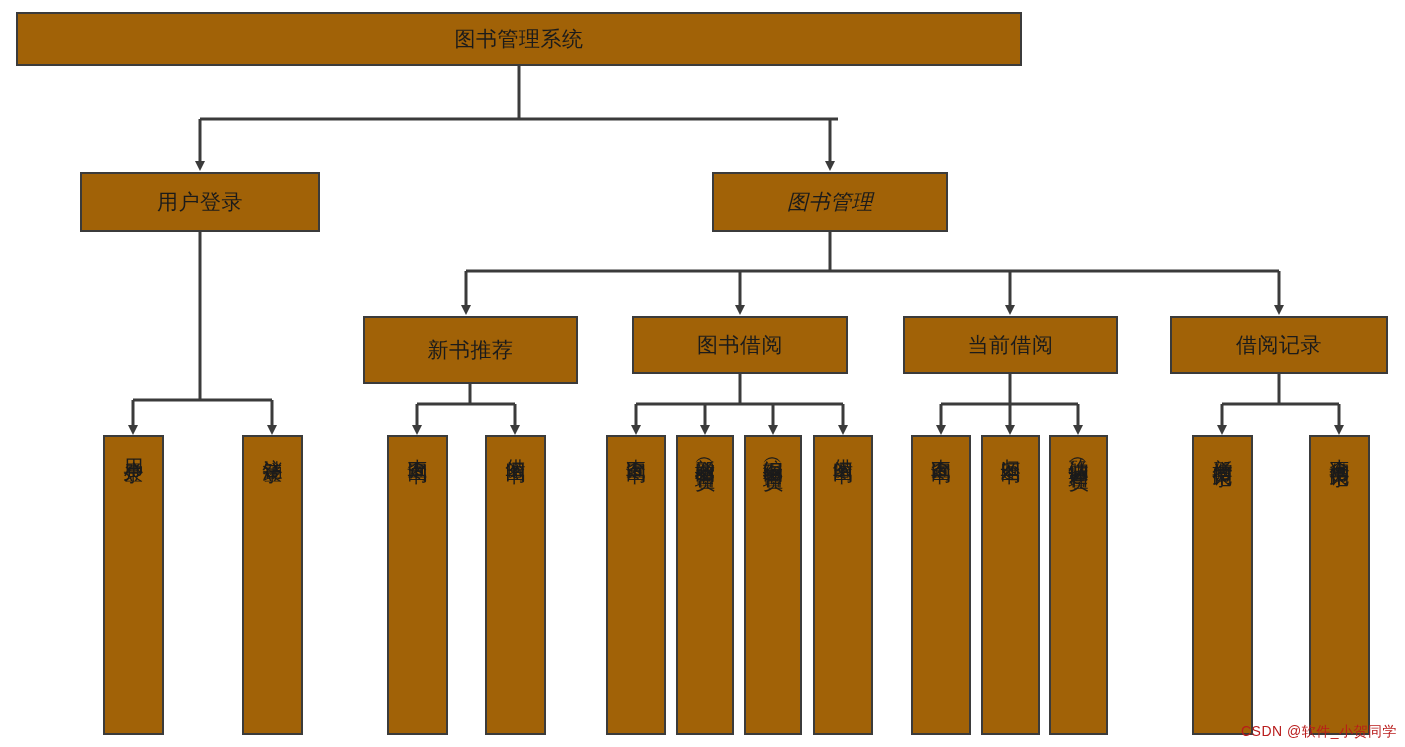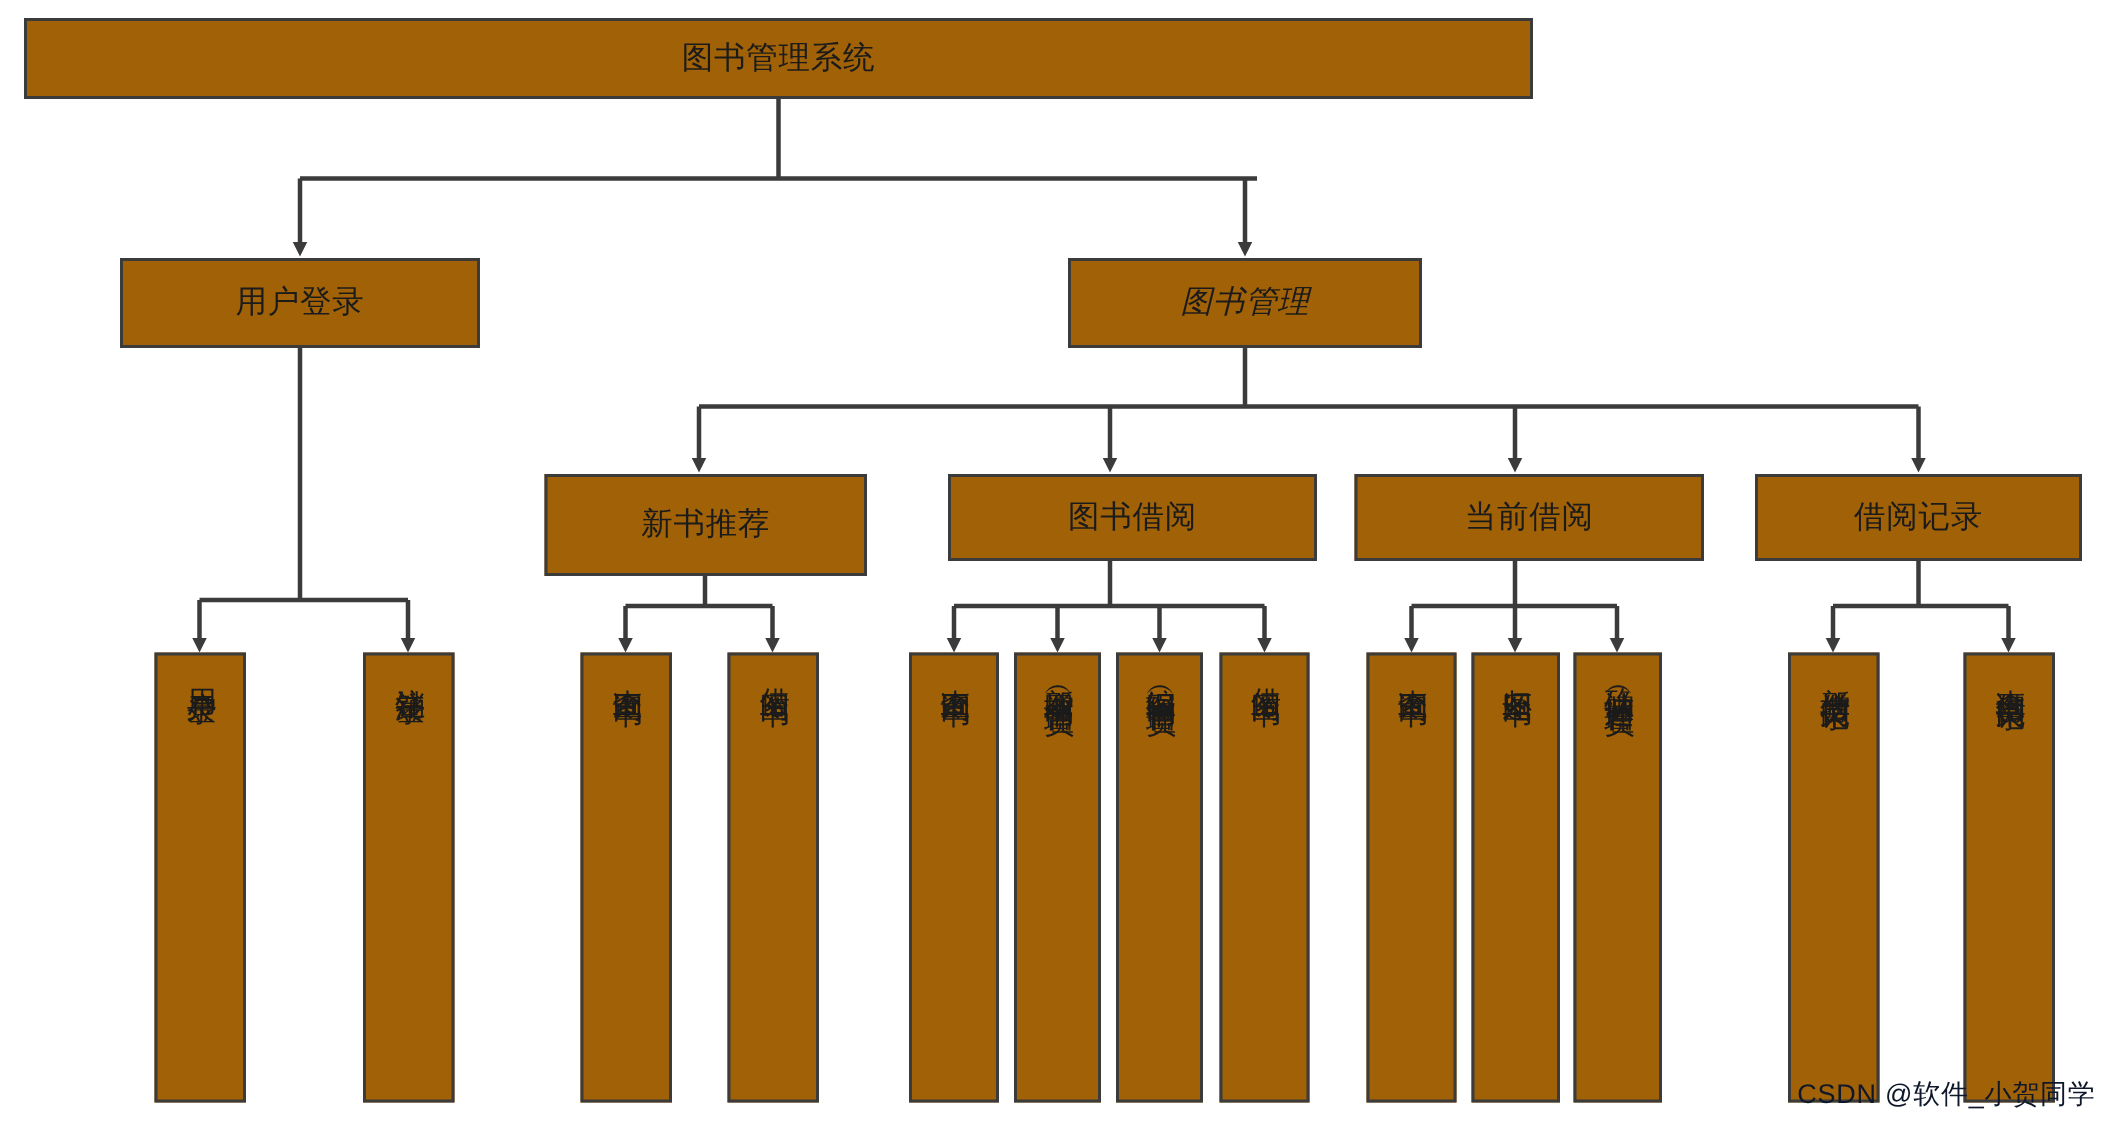--- a/index.html
+++ b/index.html
@@ -41,22 +41,22 @@
     font-size:20px;
     line-height:1.45;
     letter-spacing:2px;
     white-space:normal;
     max-height:286px;
   }
   .watermark{
     position:absolute;
     right:8px;
     bottom:6px;
-    font-size:18px;
-    color:#0f172a;
+    font-size:14px;
+    color:#b91c1c;
     letter-spacing:0.5px;
     white-space:nowrap;
     user-select:none;
     text-align:right;
   }
 </style>
 </head>
 <body>
 
 <div id="stage">
@@ -118,24 +118,24 @@
   <div class="node" style="left:80px;top:172px;width:240px;height:60px;">
     <span class="lbl">用户登录</span>
   </div>
   <div class="node" style="left:712px;top:172px;width:236px;height:60px;font-style:italic;">
     <span class="lbl">图书管理</span>
   </div>
 
   <div class="node" style="left:363px;top:316px;width:215px;height:68px;">
     <span class="lbl">新书推荐</span>
   </div>
-  <div class="node" style="left:632px;top:316px;width:246px;height:58px;">
+  <div class="node" style="left:632px;top:316px;width:216px;height:58px;">
     <span class="lbl">图书借阅</span>
   </div>
-  <div class="node" style="left:903px;top:316px;width:233px;height:58px;">
+  <div class="node" style="left:903px;top:316px;width:215px;height:58px;">
     <span class="lbl">当前借阅</span>
   </div>
   <div class="node" style="left:1170px;top:316px;width:218px;height:58px;">
     <span class="lbl">借阅记录</span>
   </div>
 
   <div class="node leaf" style="left:103px;top:435px;width:61px;height:300px;">
     <span class="lbl">用户登录</span>
   </div>
   <div class="node leaf" style="left:242px;top:435px;width:61px;height:300px;">

